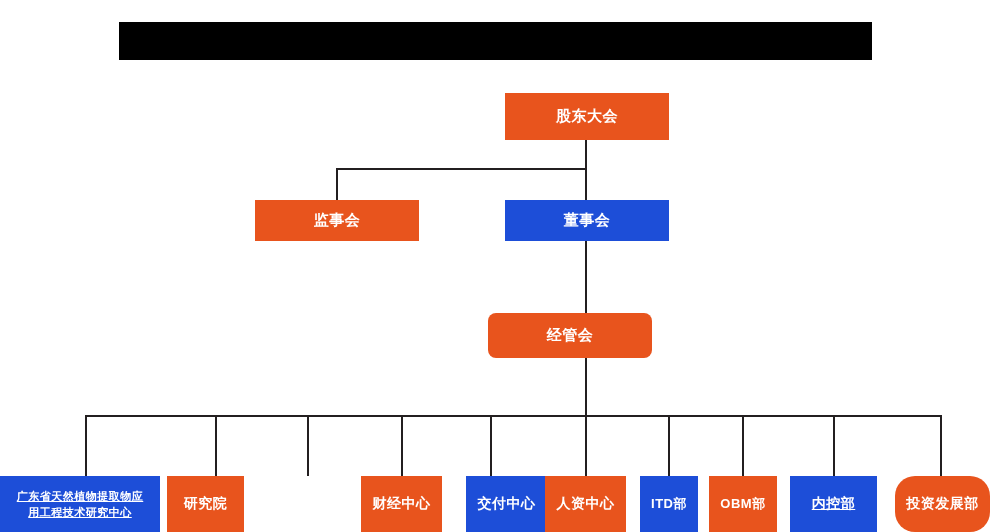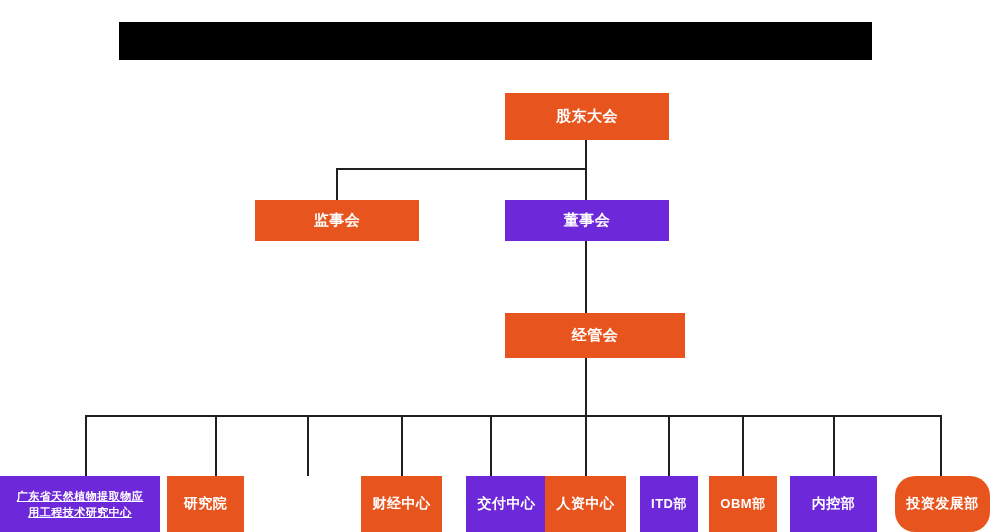--- a/index.html
+++ b/index.html
@@ -38,21 +38,21 @@
     align-items: center;
     justify-content: center;
     text-align: center;
     color: #ffffff;
     font-weight: bold;
     letter-spacing: 0.5px;
     white-space: pre-line;
     z-index: 3;
   }
   .node.dark  { background: #E8541D; }
-  .node.light { background: #6d28d9; text-align: center; }
+  .node.light { background: #1d4ed8; text-align: center; }
 
   .fs-15 { font-size: 15px; }
   .fs-14 { font-size: 14px; }
   .fs-13 { font-size: 13px; }
   .fs-11 { font-size: 11px; line-height: 16px; font-weight: bold; text-decoration: underline; }
 
   
   .line {
     position: absolute;
     background: #231f20;
@@ -91,26 +91,26 @@
   <div class="line v" style="left:668px; top:415px; height:61px;"></div>
   <div class="line v" style="left:742px; top:415px; height:61px;"></div>
   <div class="line v" style="left:833px; top:415px; height:61px;"></div>
   <div class="line v" style="left:940px; top:415px; height:61px;"></div>
 
   <div class="node dark fs-15" style="left:505px; top:93px; width:164px; height:47px;">股东大会</div>
 
   <div class="node dark fs-15" style="left:255px; top:200px; width:164px; height:41px;">监事会</div>
   <div class="node light fs-15" style="left:505px; top:200px; width:164px; height:41px;">董事会</div>
 
-  <div class="node dark fs-15" style="left:505px; top:313px; width:180px; height:45px;">经管会</div>
+  <div class="node dark fs-15" style="left:488px; top:313px; width:164px; height:45px;border-radius:8px;">经管会</div>
 
   <div class="node light fs-11" style="left:0px; top:476px; width:160px; height:56px;">广东省天然植物提取物应
 用工程技术研究中心</div>
   <div class="node dark fs-14" style="left:167px; top:476px; width:77px; height:56px;">研究院</div>
   <div class="node dark fs-14" style="left:361px; top:476px; width:81px; height:56px;">财经中心</div>
   <div class="node light fs-14" style="left:466px; top:476px; width:81px; height:56px;">交付中心</div>
   <div class="node dark fs-14" style="left:545px; top:476px; width:81px; height:56px;">人资中心</div>
   <div class="node light fs-13" style="left:640px; top:476px; width:58px; height:56px;">ITD部</div>
   <div class="node dark fs-13" style="left:709px; top:476px; width:68px; height:56px;">OBM部</div>
-  <div class="node light fs-14" style="left:790px; top:476px; width:87px; height:56px;">内控部</div>
+  <div class="node light fs-14" style="left:790px; top:476px; width:87px; height:56px;text-decoration:underline;">内控部</div>
   <div class="node dark fs-14" style="left:895px; top:476px; width:95px; height:56px;border-radius:20px;">投资发展部</div>
 
 </div>
 
 </body></html>

